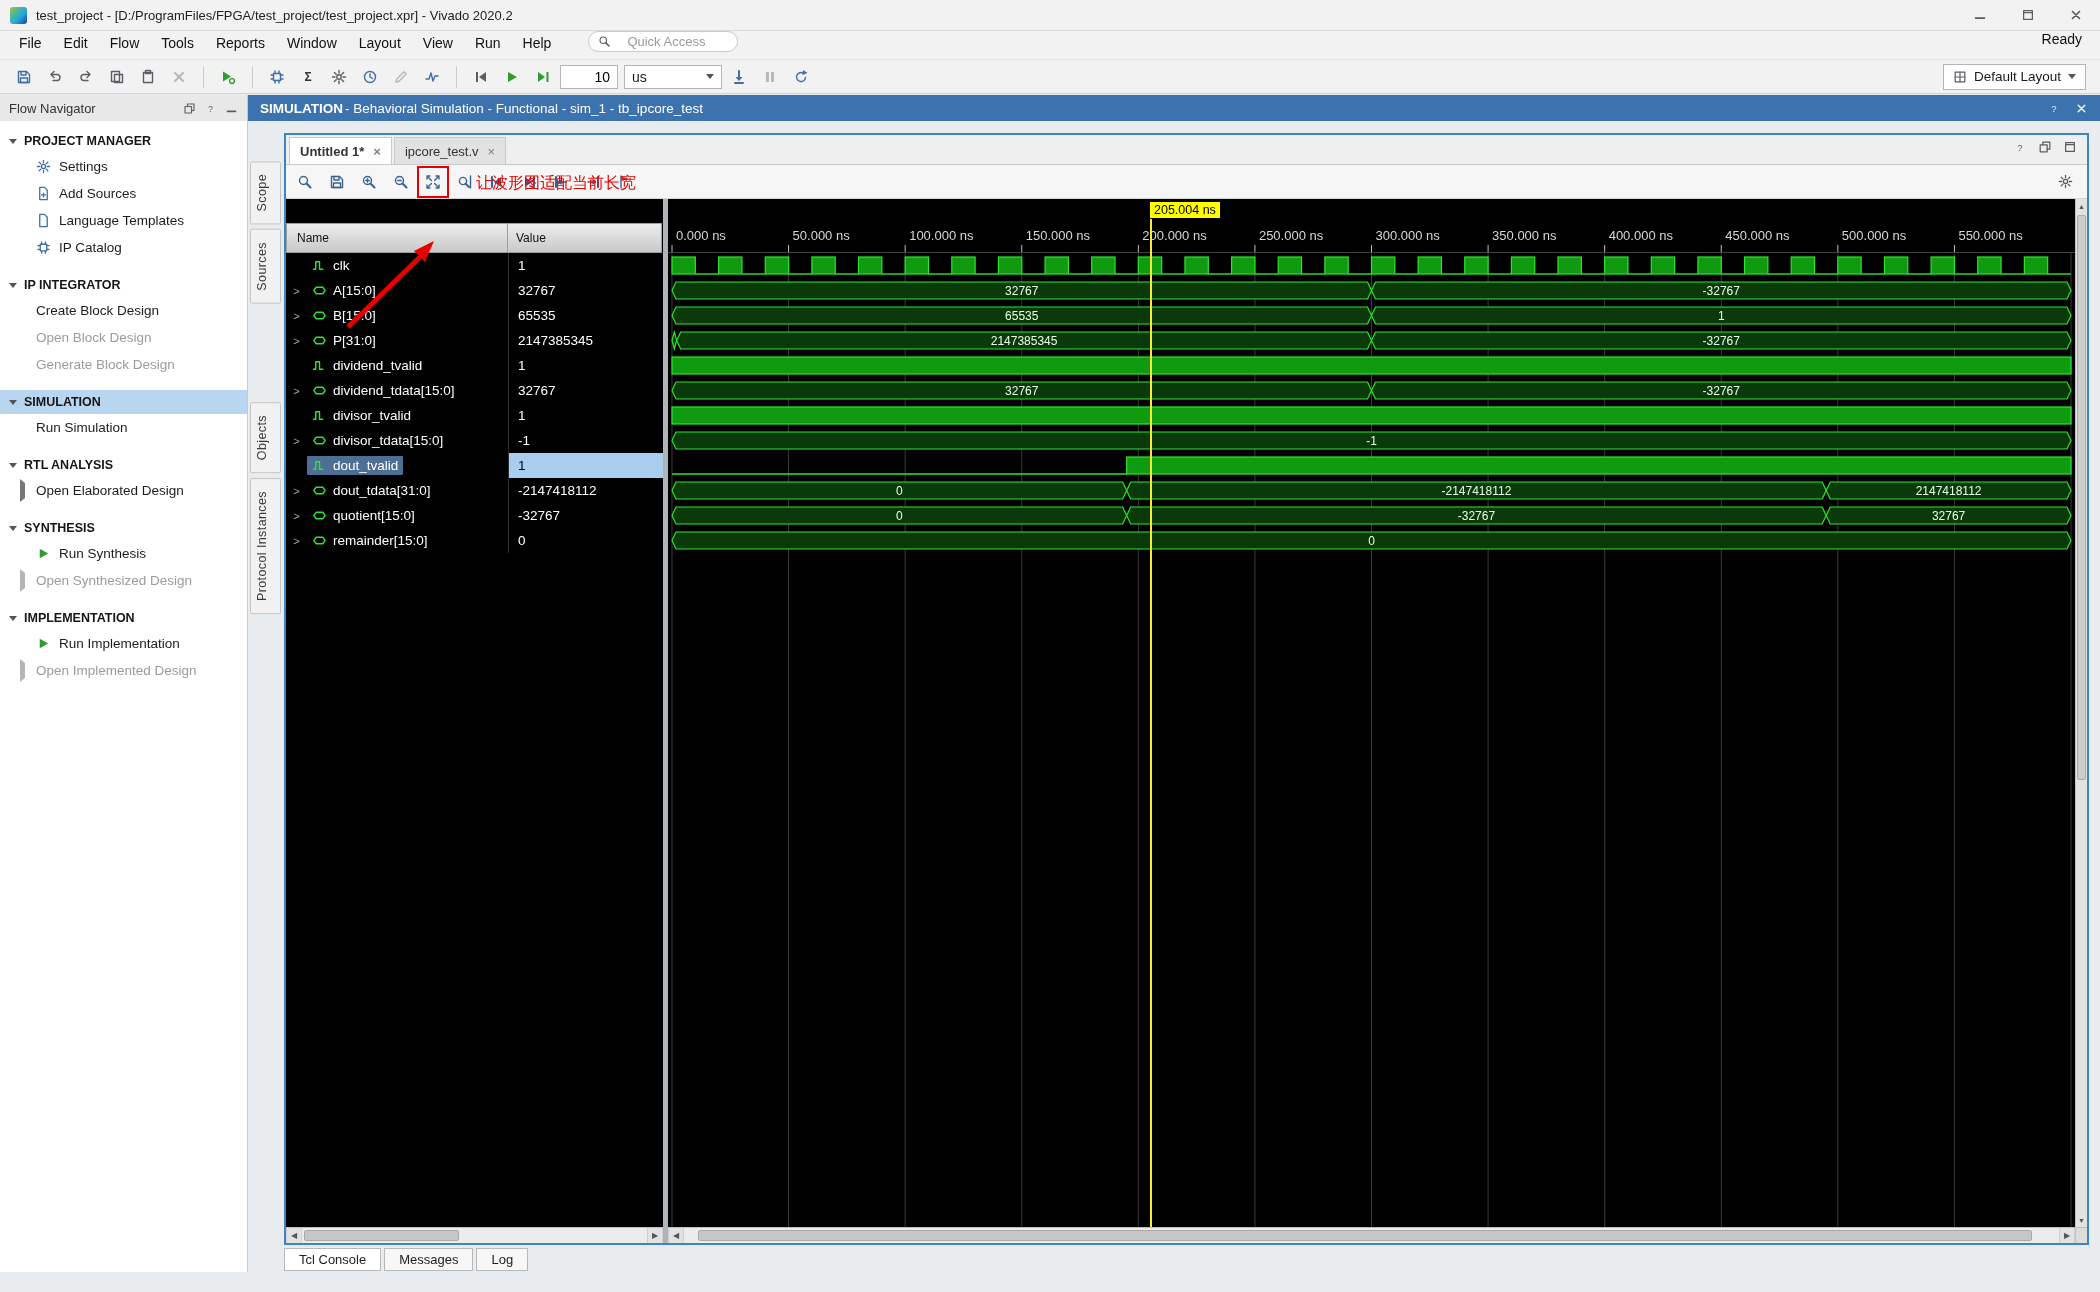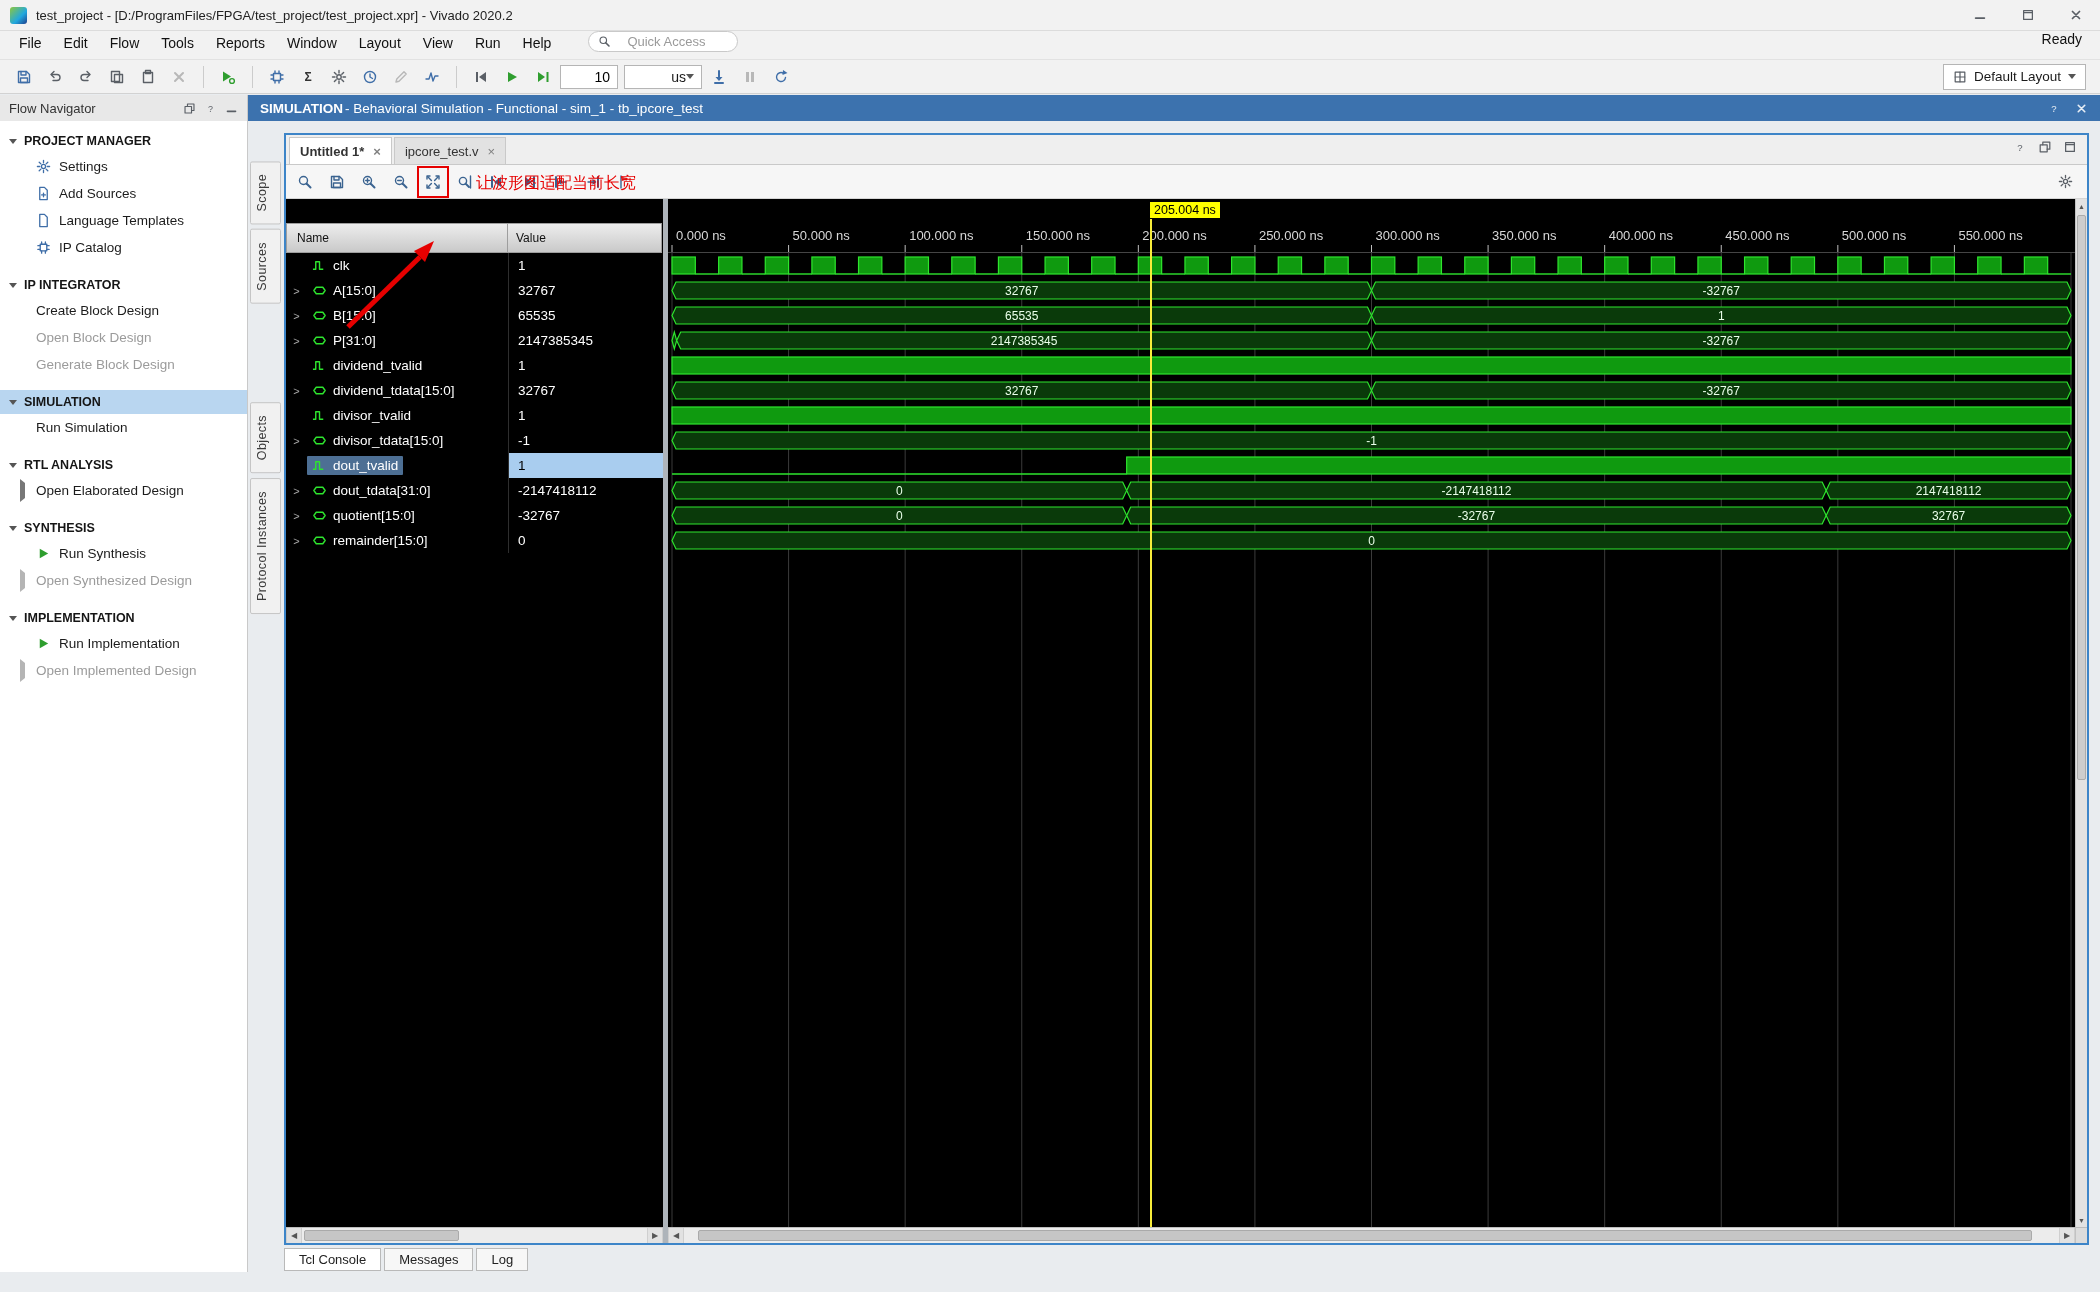--- a/index.html
+++ b/index.html
@@ -19,21 +19,21 @@
   .menu-items { display:flex; align-items:center; }
   .menu-item { padding:4px 11px; font-size:14px; color:#111; }
   .quick-access { margin-left:26px; width:150px; height:21px; border:1px solid #c9c9c9; border-radius:11px; background:#fff; display:flex; align-items:center; gap:16px; padding:0 9px; color:#9a9a9a; font-size:13px; }
   .ready-label { margin-left:auto; margin-right:18px; font-size:14px; color:#111; }
 
   
   .toolbar { position:absolute; top:60px; left:0; right:0; height:34px; background:#f2f2f2; border-bottom:1px solid #d2d2d2; display:flex; align-items:center; padding-left:10px; gap:3px; }
   .tb-btn { width:28px; height:26px; display:flex; align-items:center; justify-content:center; border-radius:3px; }
   .tb-sep { width:1px; height:22px; background:#cccccc; margin:0 7px; }
   .tb-input { width:58px; height:24px; border:1px solid #b5b5b5; background:#fff; font-size:14px; text-align:right; padding:0 7px; font-family:inherit; }
-  .tb-select { width:78px; height:24px; border:1px solid #b5b5b5; background:#fff; font-size:14px; display:flex; align-items:center; justify-content:flex-end; padding:0 7px; margin-left:3px; }
+  .tb-select { width:98px; height:24px; border:1px solid #b5b5b5; background:#fff; font-size:14px; display:flex; align-items:center; justify-content:space-between; padding:0 7px; margin-left:3px; }
   .layout-select { margin-left:auto; margin-right:14px; height:26px; border:1px solid #b5b5b5; background:#fff; display:flex; align-items:center; gap:7px; padding:0 9px; font-size:13.5px; }
 
   
   .flownav-header { position:absolute; top:95px; left:0; width:248px; height:28px; background:#e8e8e8; border-bottom:1px solid #d0d0d0; border-right:1px solid #c9c9c9; display:flex; align-items:center; padding:0 9px; font-size:13px; color:#333; gap:8px; }
   .fnh-icons { margin-left:auto; display:flex; gap:8px; color:#777; }
   .banner { position:absolute; top:95px; left:248px; right:0; height:26px; background:#3c72ae; color:#fff; display:flex; align-items:center; padding:0 12px; font-size:13.5px; }
   .banner b { margin-right:2px; }
   .banner-icons { margin-left:auto; display:flex; gap:14px; color:#e8eef5; align-items:center; }
 
   

